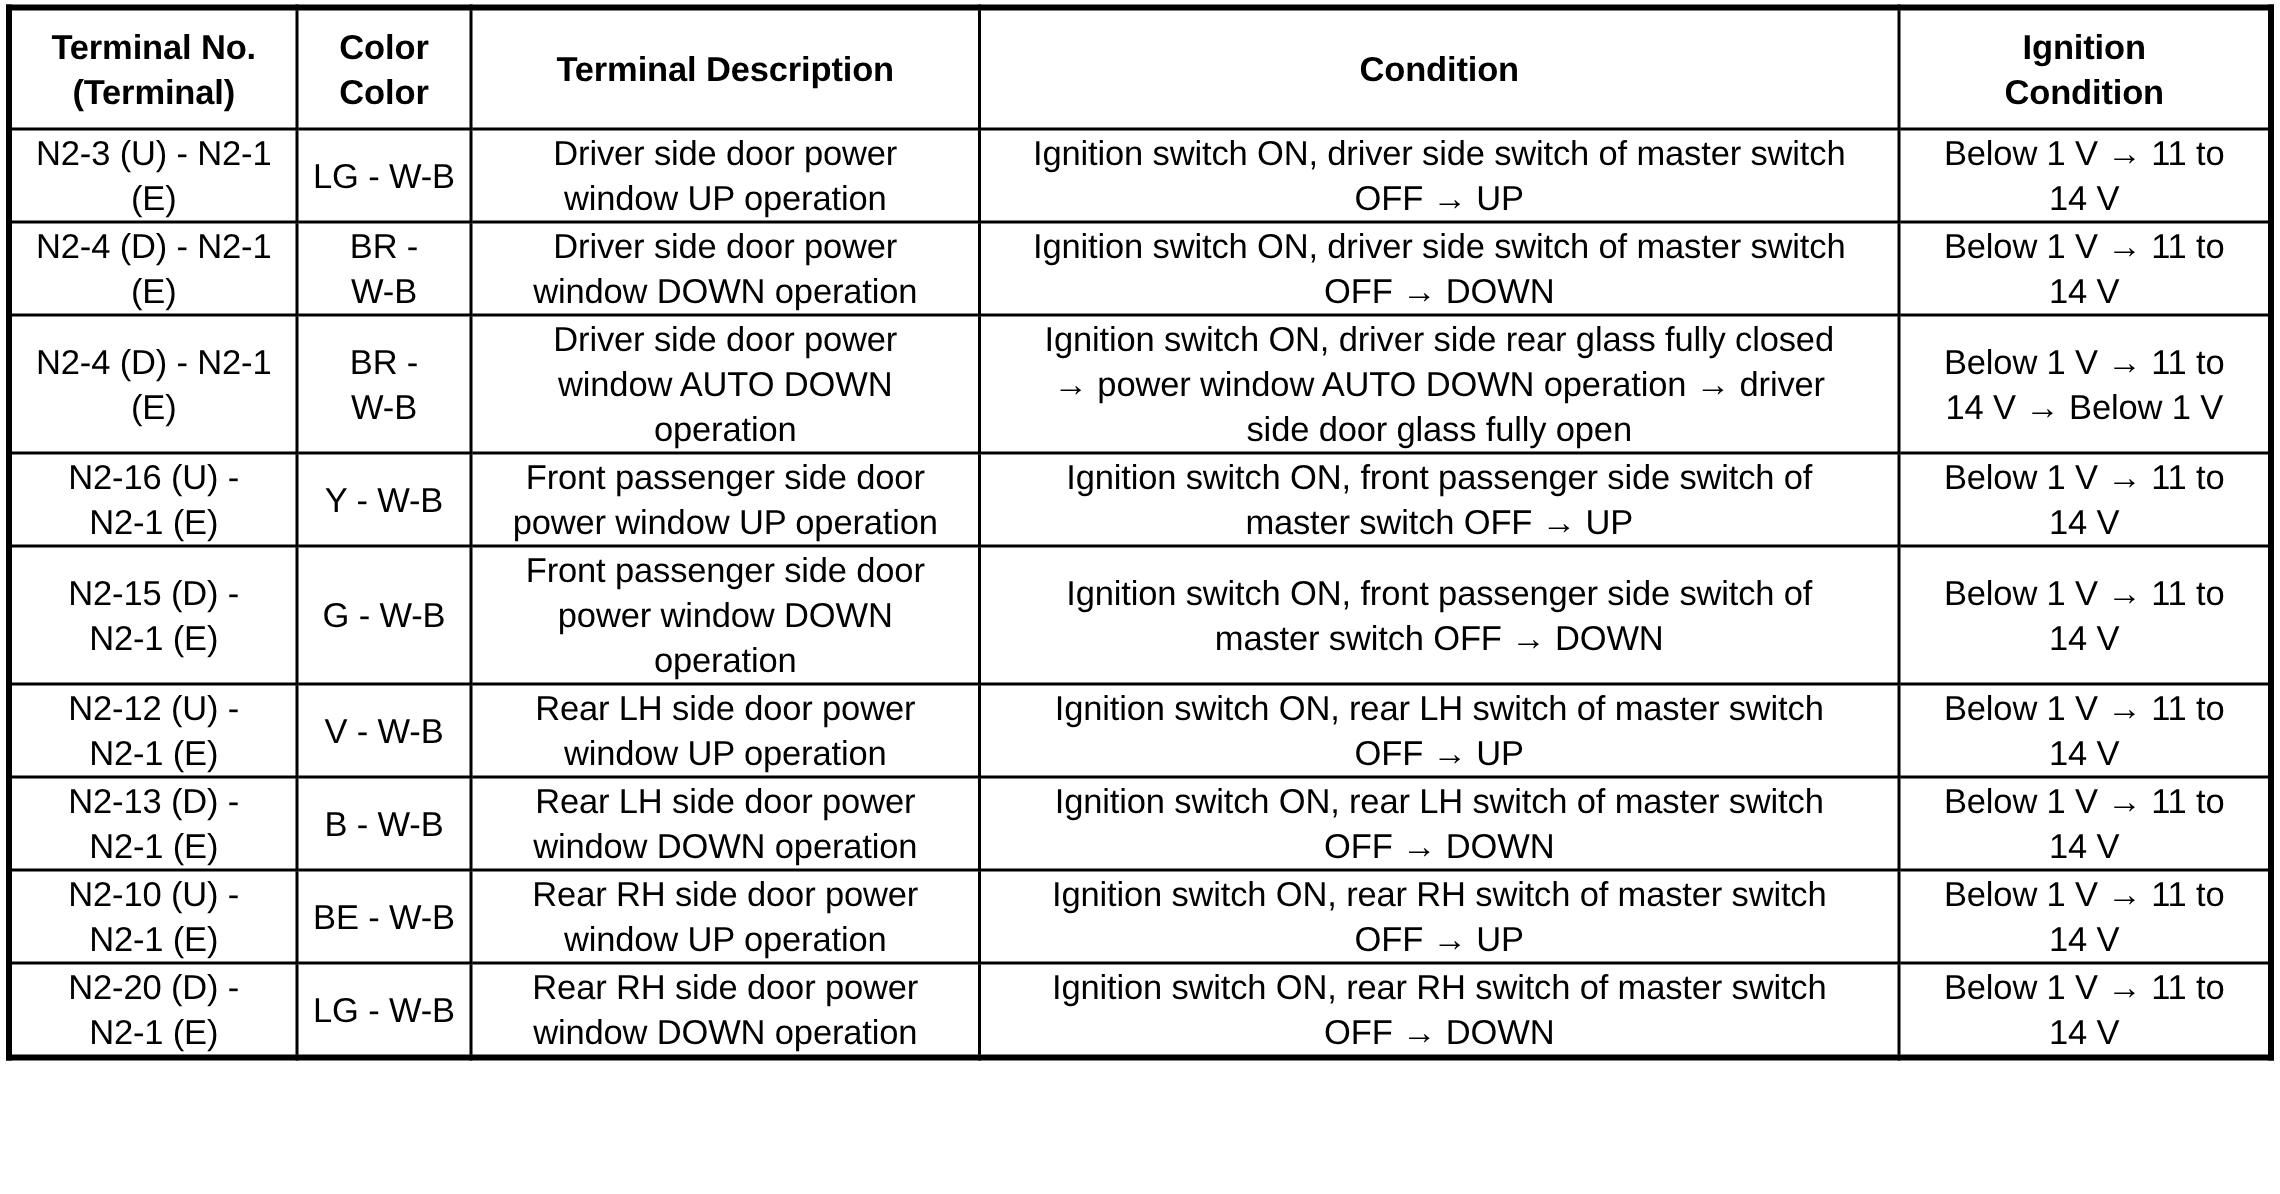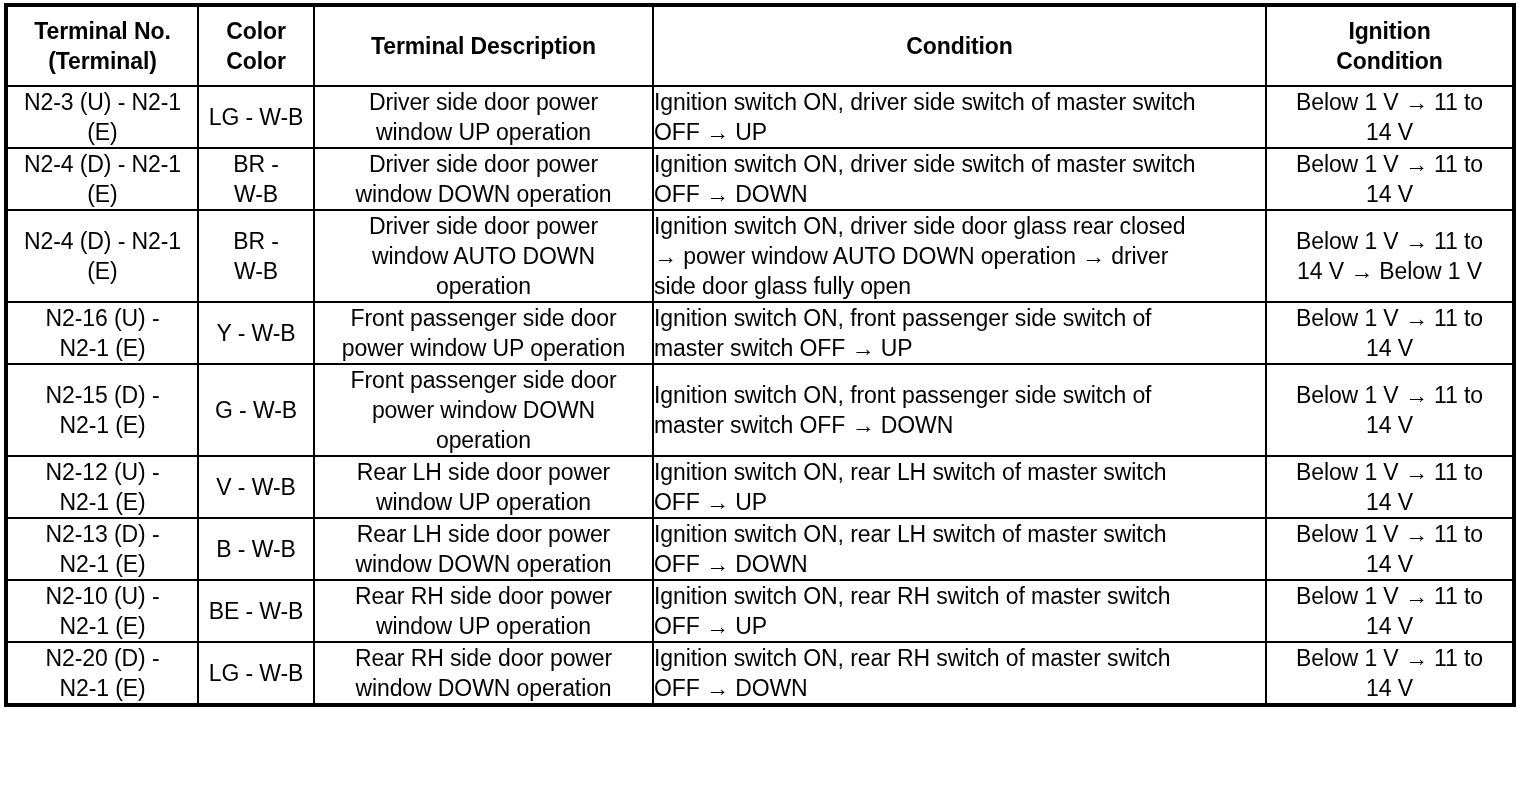--- a/index.html
+++ b/index.html
@@ -57,21 +57,21 @@
   }
   td.col-wiring {
     text-align: center;
     padding: 4px 4px;
   }
   td.col-desc {
     text-align: center;
     padding: 4px 8px;
   }
   td.col-cond {
-    text-align: left;
+    text-align: center;
     padding: 4px 8px;
   }
   td.col-spec {
     text-align: center;
     padding: 4px 6px;
   }
   .cell-text { display: block; }
   .cell-text .ln { display: block; white-space: nowrap; }
 </style>
 </head>
@@ -190,21 +190,21 @@
         </td>
         <td class="col-desc">
           <span class="cell-text">
               <span class="ln">Driver side door power</span>
               <span class="ln">window AUTO DOWN</span>
               <span class="ln">operation</span>
             </span>
         </td>
         <td class="col-cond">
           <span class="cell-text">
-              <span class="ln">Ignition switch ON, driver side door glass rear closed</span>
+              <span class="ln">Ignition switch ON, driver side rear glass fully closed</span>
               <span class="ln">→ power window AUTO DOWN operation → driver</span>
               <span class="ln">side door glass fully open</span>
             </span>
         </td>
         <td class="col-spec">
           <span class="cell-text">
               <span class="ln">Below 1 V → 11 to</span>
               <span class="ln">14 V → Below 1 V</span>
             </span>
         </td>

